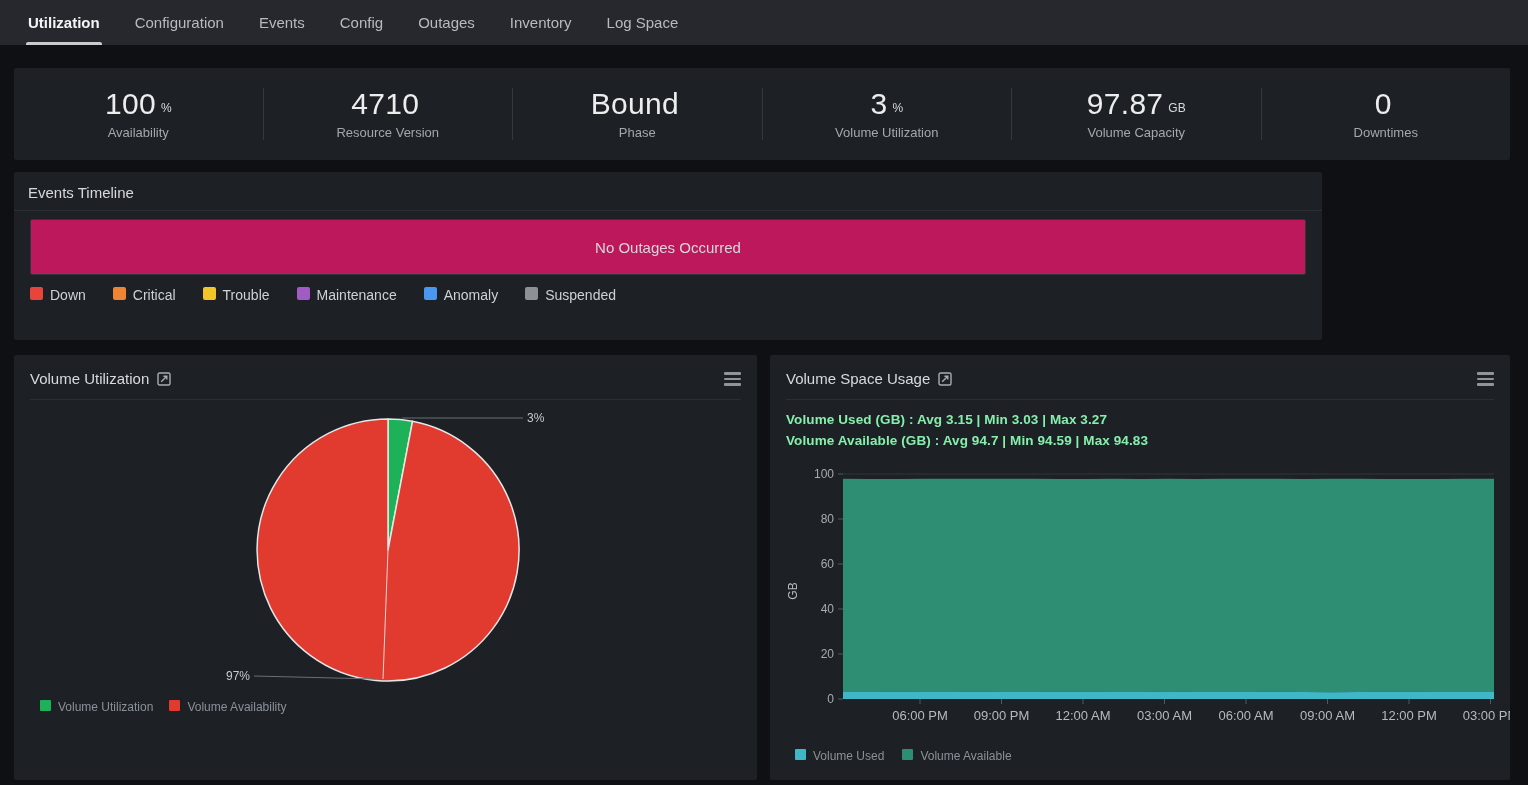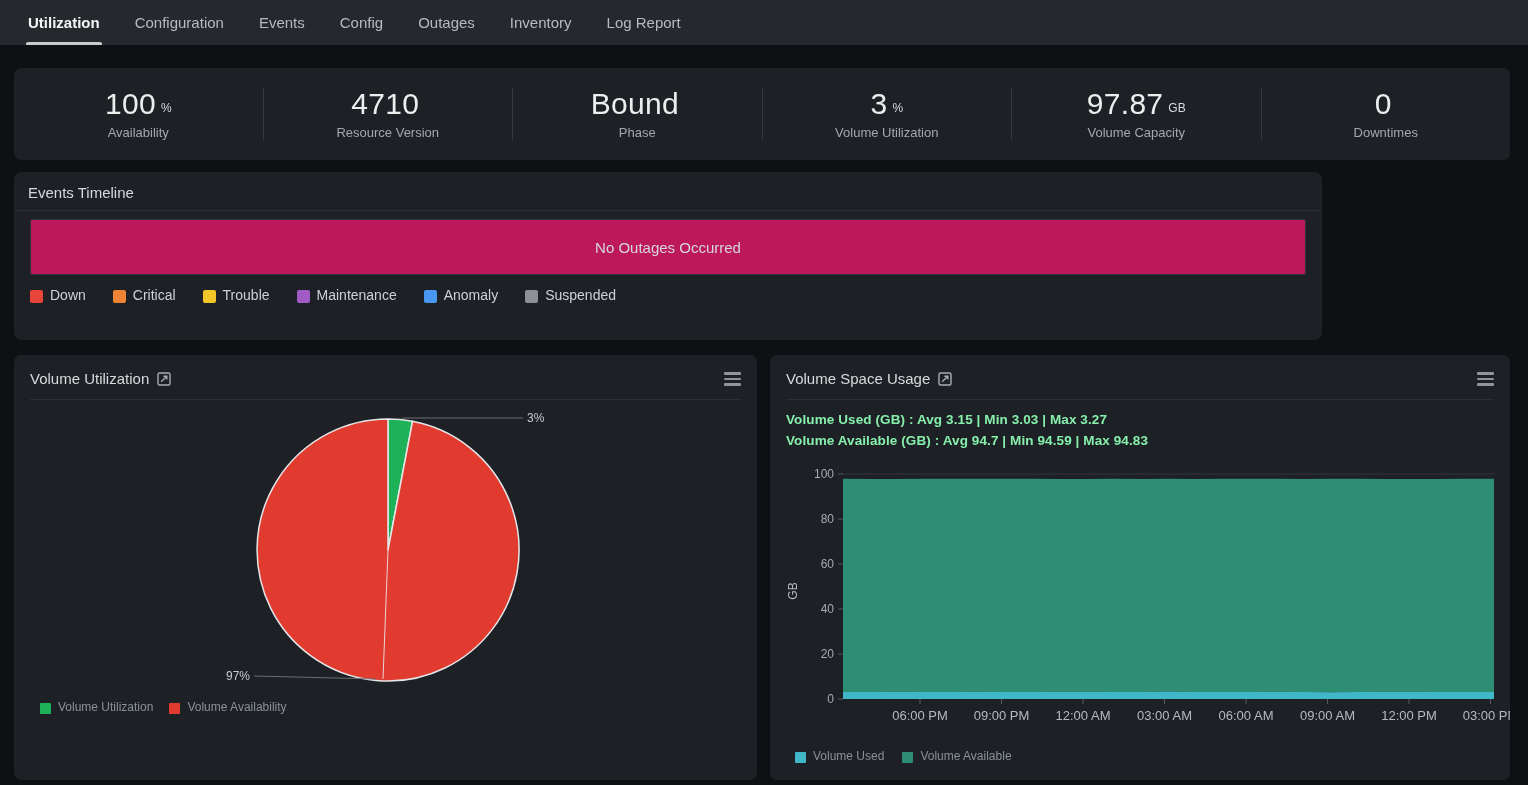--- a/index.html
+++ b/index.html
@@ -9,21 +9,21 @@
 
   
   .navbar { position:absolute; left:0; top:0; width:1528px; height:45px;
             background:#26282d; display:flex; align-items:stretch; padding-left:26px; }
   .nav-tab { display:flex; align-items:center; padding:0 2px; margin-right:31px;
              font-size:15px; color:#b7babf; cursor:pointer; position:relative; white-space:nowrap; }
   .nav-tab.active { color:#f3f4f5; font-weight:700;justify-content:center; }
   .nav-underline { position:absolute; left:0; right:0; bottom:0; height:3px; background:#c9cbce; border-radius:2px 2px 0 0; }
 
   
-  .panel { position:absolute; background:#1d2025; border-radius:7px; }
+  .panel { position:absolute; background:#1d2025; border-radius:2px; }
   .panel-stats { left:14px; top:68px; width:1496px; height:92px; display:flex; align-items:center; }
   .panel-events { left:14px; top:172px; width:1308px; height:168px; }
   .panel-pie { left:14px; top:355px; width:743px; height:425px; }
   .panel-area { left:770px; top:355px; width:740px; height:425px; }
 
   
   .stat-item { flex:1; display:flex; flex-direction:column; align-items:center; justify-content:center; }
   .stat-value-row { display:flex; align-items:flex-end; }
   .stat-value { font-size:30px; font-weight:500; color:#eceded; line-height:32px; letter-spacing:.3px; }
   .stat-unit { font-size:12px; color:#d8dadd; margin-left:5px; padding-bottom:5px; }
@@ -32,21 +32,21 @@
 
   
   .events-title { padding:12px 14px 9px 14px; font-size:15px; font-weight:500; color:#d7d9dc; }
   .events-hr { height:1px; background:#2b2e33; }
   .timeline-box { margin:8px 16px 0 16px; border:1px solid #32353a; border-radius:2px; overflow:hidden; }
   .timeline-banner { height:54px; background:#be185d; display:flex; align-items:center; justify-content:center;
                      font-size:15px; color:#d5d8db; }
   .timeline-axis { position:relative; height:28px; background:#1b1e22; border-top:1px solid #2b2e33; }
   .timeline-tick { position:absolute; top:7px; transform:translateX(-50%); font-size:12px; color:#b4b8bd; white-space:nowrap; }
   .events-legend { display:flex; align-items:center; gap:27px; margin:12px 16px 0 16px; }
-  .legend-item { display:flex; align-items:flex-end; gap:7px; cursor:pointer; }
+  .legend-item { display:flex; align-items:flex-start; gap:7px; cursor:pointer; }
   .legend-swatch { width:13px; height:13px; border-radius:2px; flex:none; }
   .legend-label { font-size:14px; color:#ced1d5; }
 
   
   .chart-header { display:flex; align-items:center; justify-content:space-between; padding:14px 16px 10px 16px; }
   .chart-title-group { display:flex; align-items:center; gap:8px; }
   .chart-title { font-size:15px; font-weight:500; color:#d8dadd; }
   .expand-icon { width:14px; height:14px; cursor:pointer; }
   .menu-icon { display:flex; flex-direction:column; gap:3px; cursor:pointer; padding:3px 0; }
   .menu-icon span { display:block; width:17px; height:2.5px; background:#90959c; border-radius:1px; }
@@ -83,21 +83,21 @@
     <div class="nav-tab">
         <span>Config</span>
       </div>
     <div class="nav-tab">
         <span>Outages</span>
       </div>
     <div class="nav-tab">
         <span>Inventory</span>
       </div>
     <div class="nav-tab">
-        <span>Log Report</span>
+        <span>Log Space</span>
       </div>
   </nav>
 
   <section class="panel panel-stats">
     <div class="stat-item">
       <div class="stat-value-row">
         <span class="stat-value">100</span>
         <span class="stat-unit">%</span>
       </div>
       <div class="stat-label">Availability</div>

